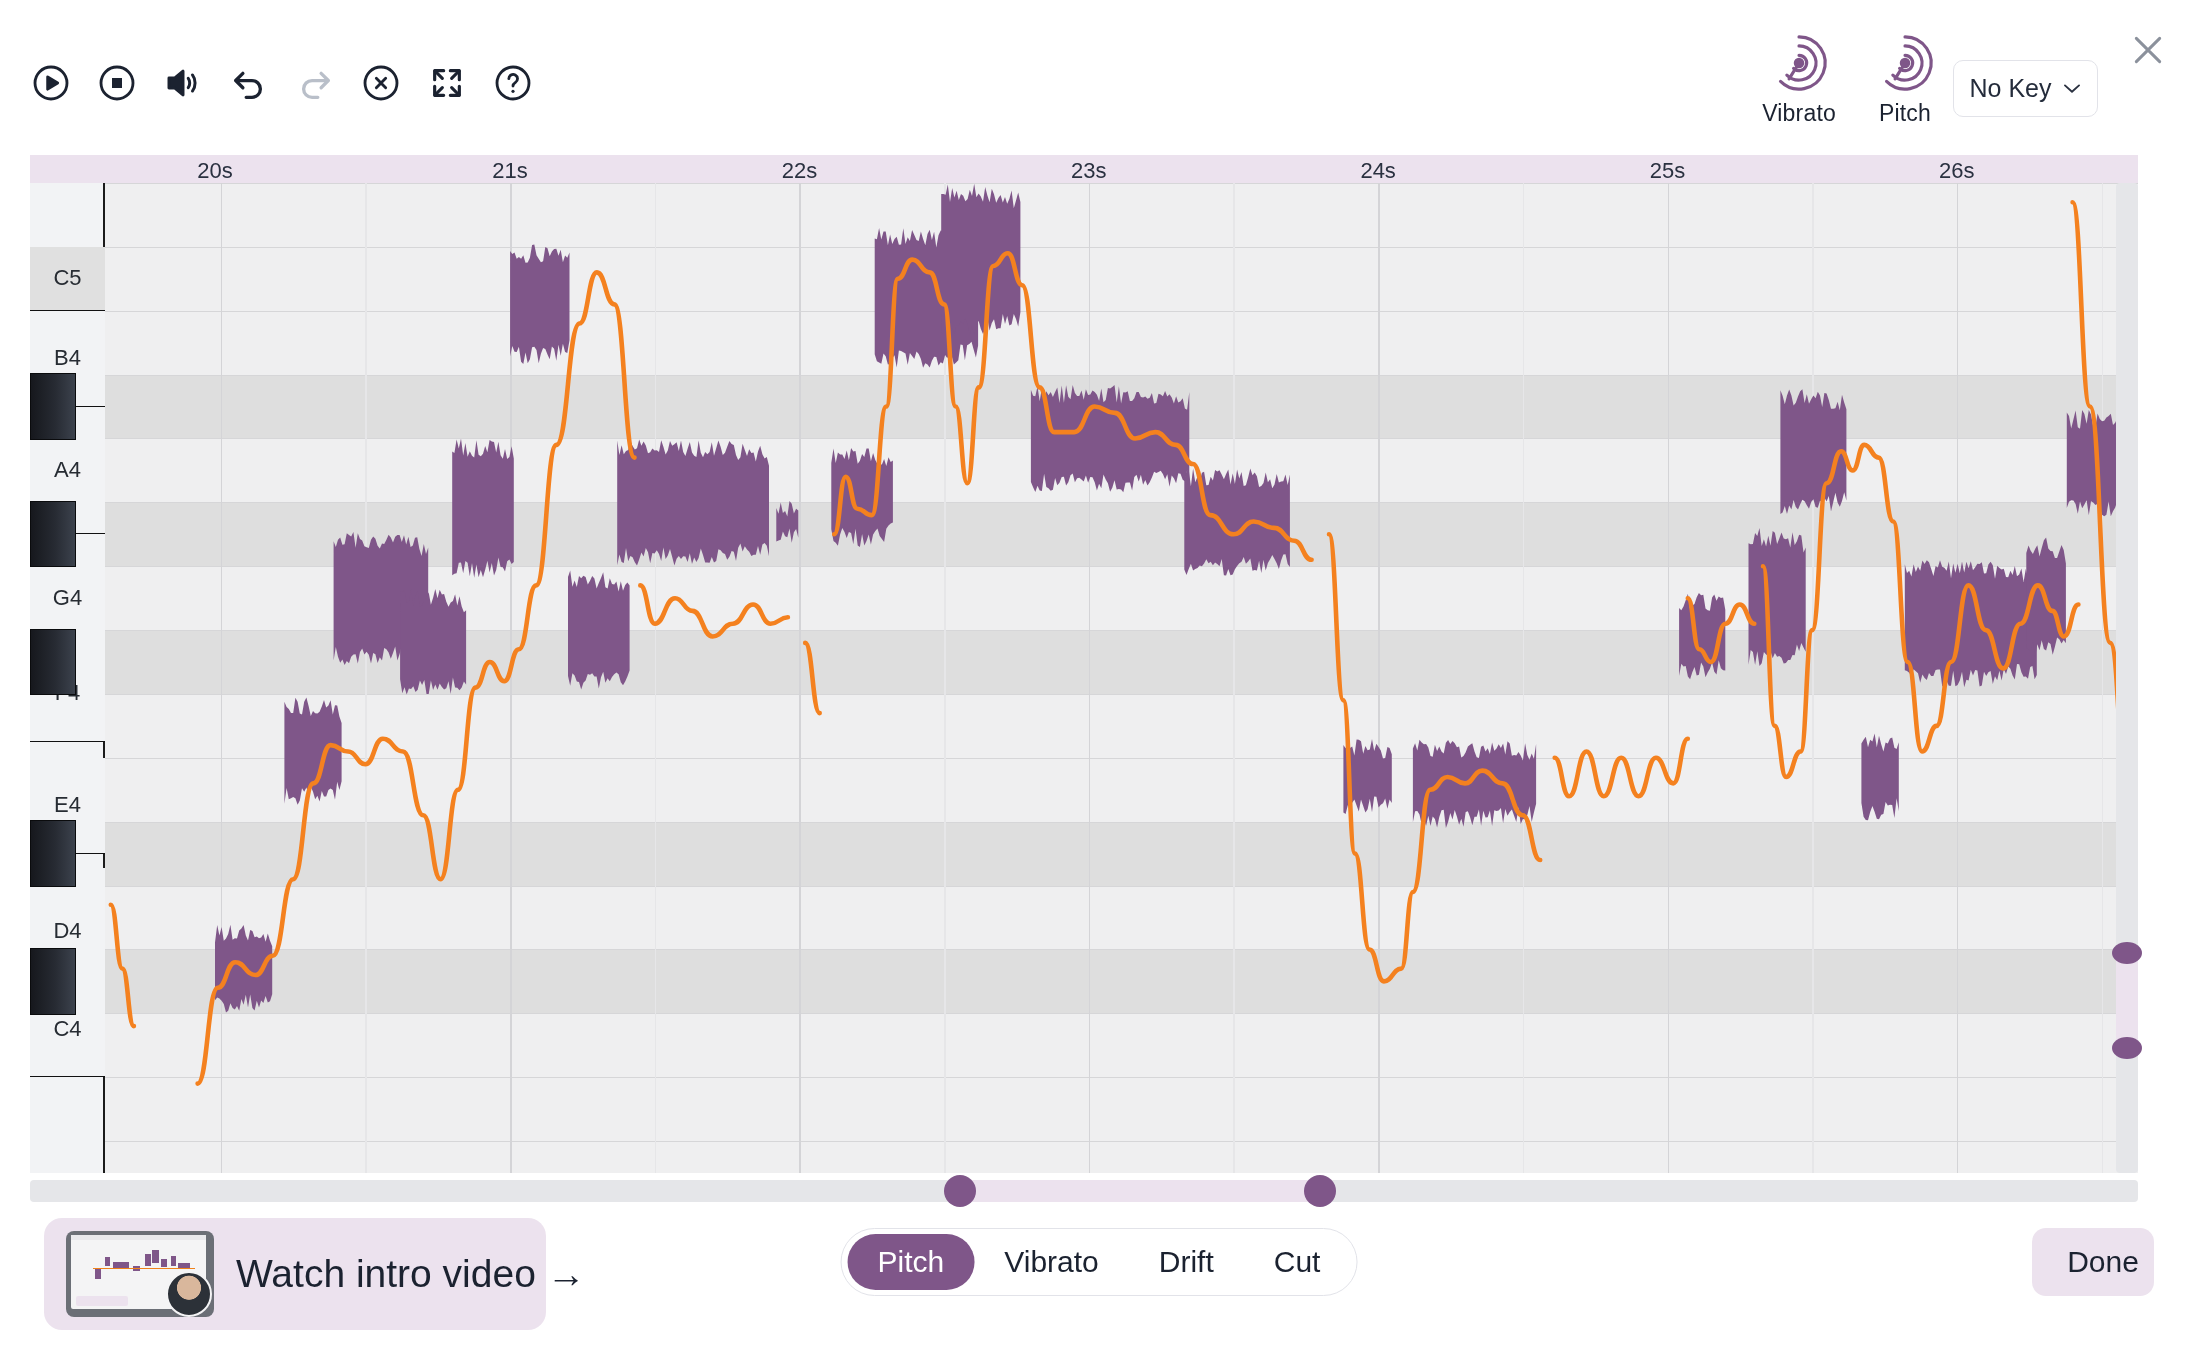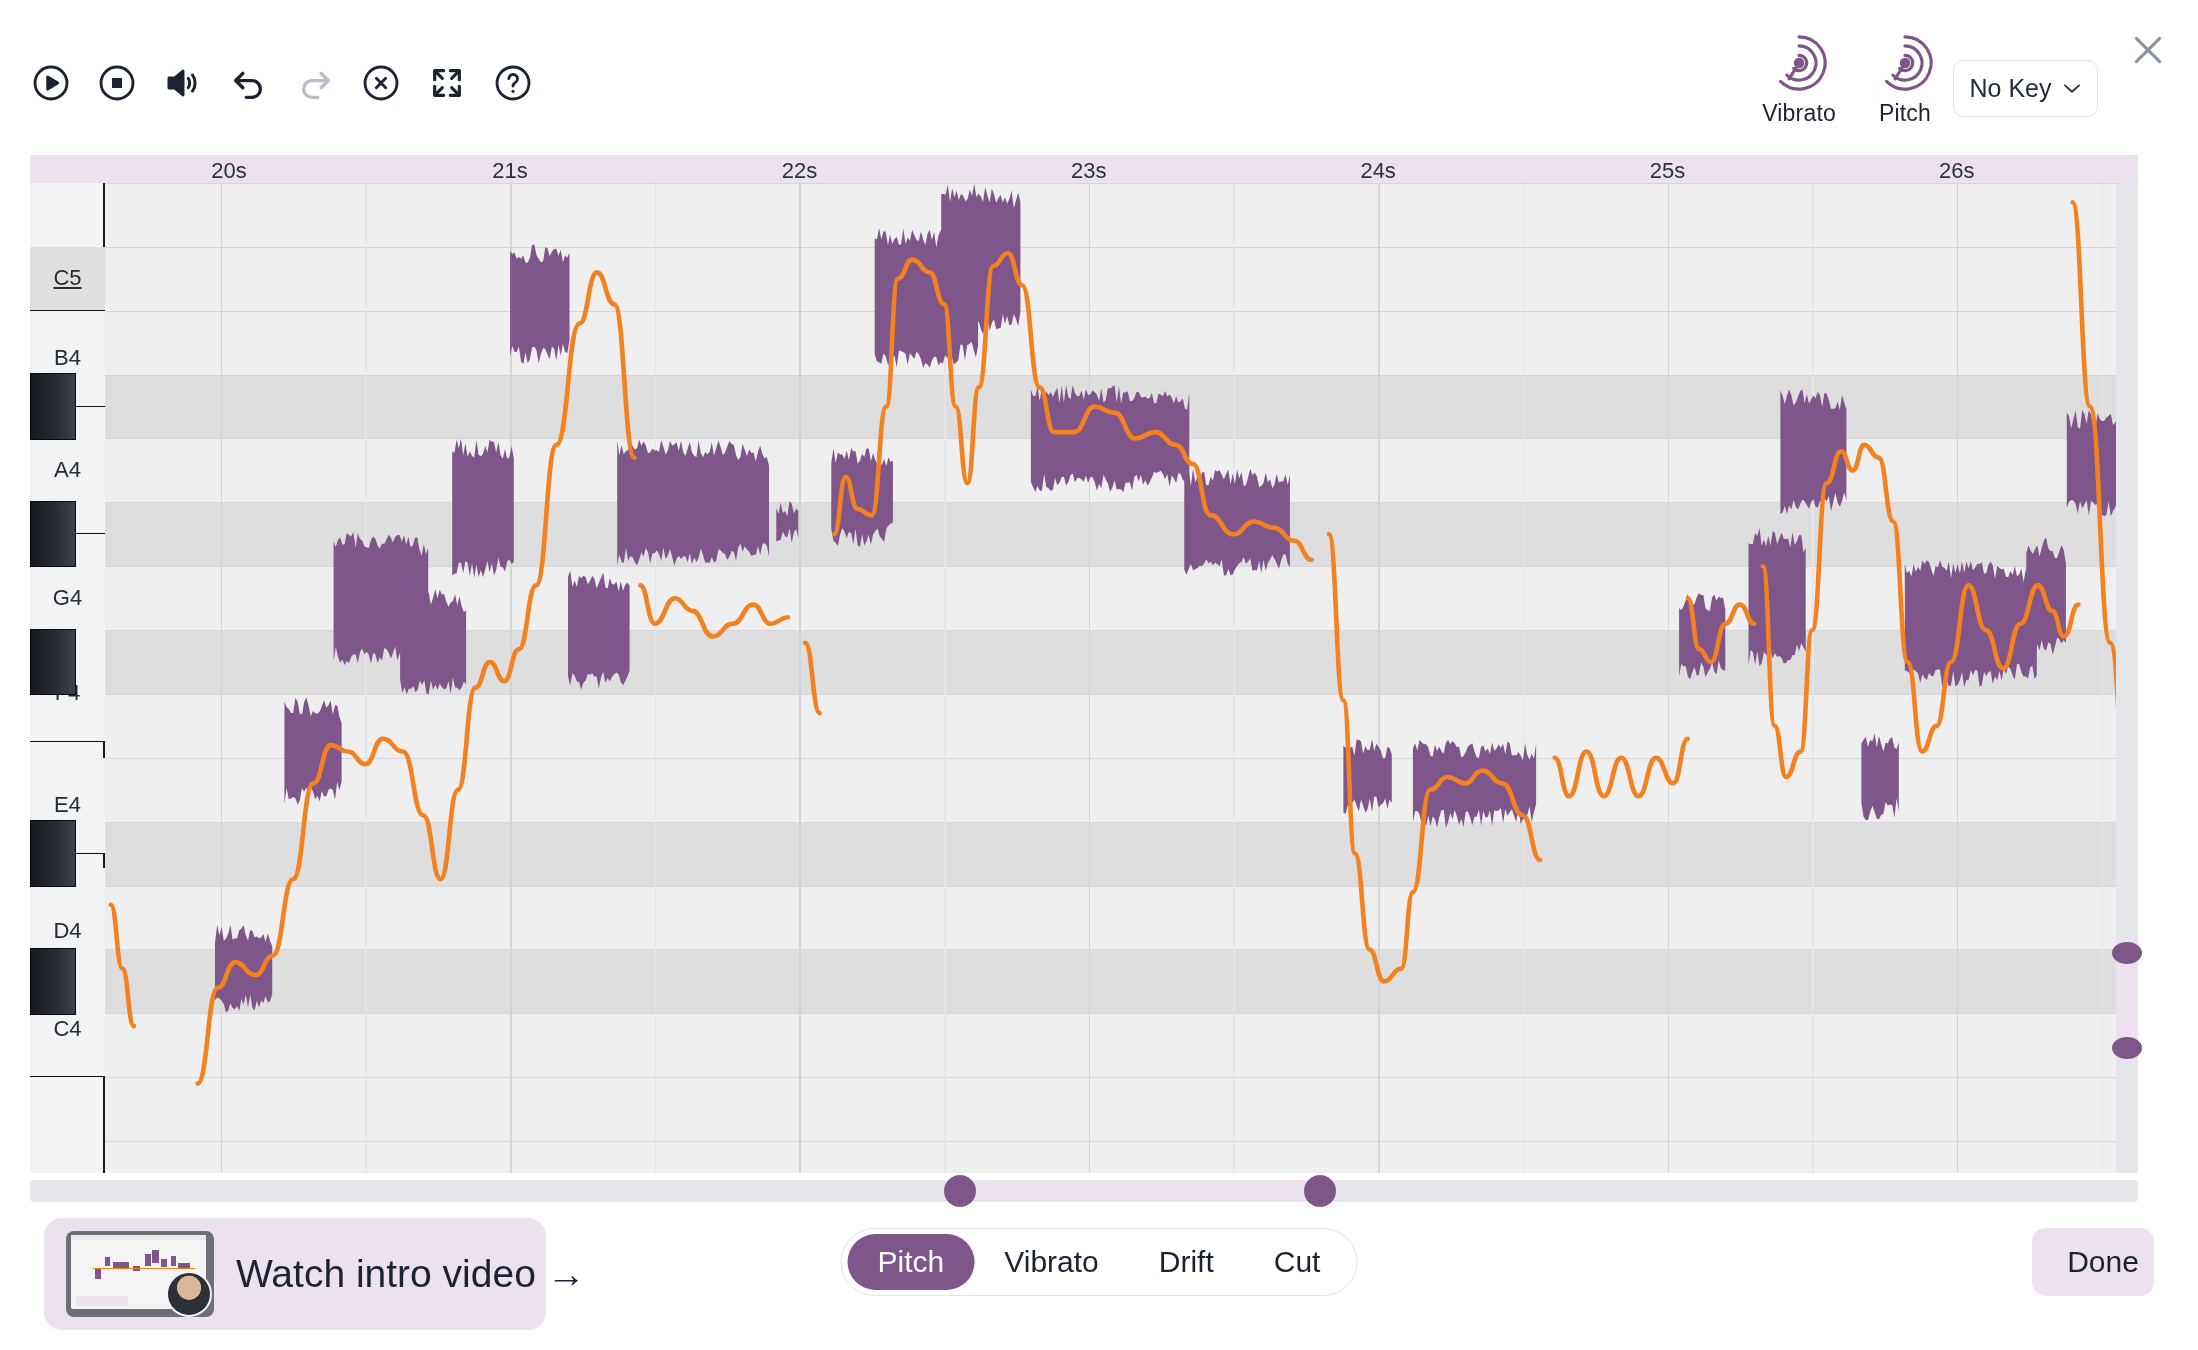--- a/index.html
+++ b/index.html
@@ -86,21 +86,21 @@
     border-right: 2px solid #1b1b1b;
   }
   .wkey {
     position: absolute; left: 0; width: 75px;
     background: #f2f3f5;
     border-bottom: 1.6px solid #111;
     display: flex; align-items: center; justify-content: center;
     font-size: 22px; color: #272c33;
     cursor: pointer;
   }
-  .wkey.highlight { background: #e0e0e0; text-decoration: underline; }
+  .wkey.highlight { background: #e0e0e0; }
   .bkey {
     position: absolute; left: 0; width: 46px;
     background: linear-gradient(90deg,#16181d 0%, #272b33 55%, #3c424d 100%);
     border: 1px solid #0a0b0d;
     z-index: 7; cursor: pointer;
   }
 
   .lanes { position: absolute; left: 75px; top: 0; right: 0; height: 990px; }
   .lane {
     position: absolute; left: 0; right: 0;
@@ -301,21 +301,21 @@
   <div class="close-x">
     <svg width="40" height="40" viewBox="0 0 24 24" fill="none" stroke="#8b919c" stroke-width="1.8" stroke-linecap="round">
       <path d="M5 5l14 14M19 5L5 19"></path>
     </svg>
   </div>
 </div>
 
 <div class="editor">
 
   <div class="ruler" id="ruler">
-      <div class="ruler-tick" style="left: 199px;">20s</div>
+      <div class="ruler-tick" style="left: 185px;">20s</div>
       <div class="ruler-tick" style="left: 480.094px; text-align: right;">21s</div>
       <div class="ruler-tick" style="left: 769.446px;">22s</div>
       <div class="ruler-tick" style="left: 1058.8px;">23s</div>
       <div class="ruler-tick" style="left: 1348.15px;">24s</div>
       <div class="ruler-tick" style="left: 1637.5px;">25s</div>
       <div class="ruler-tick" style="left: 1926.86px;">26s</div>
     </div>
 
   <div class="grid-area">
     <div class="lanes" id="lanes">

